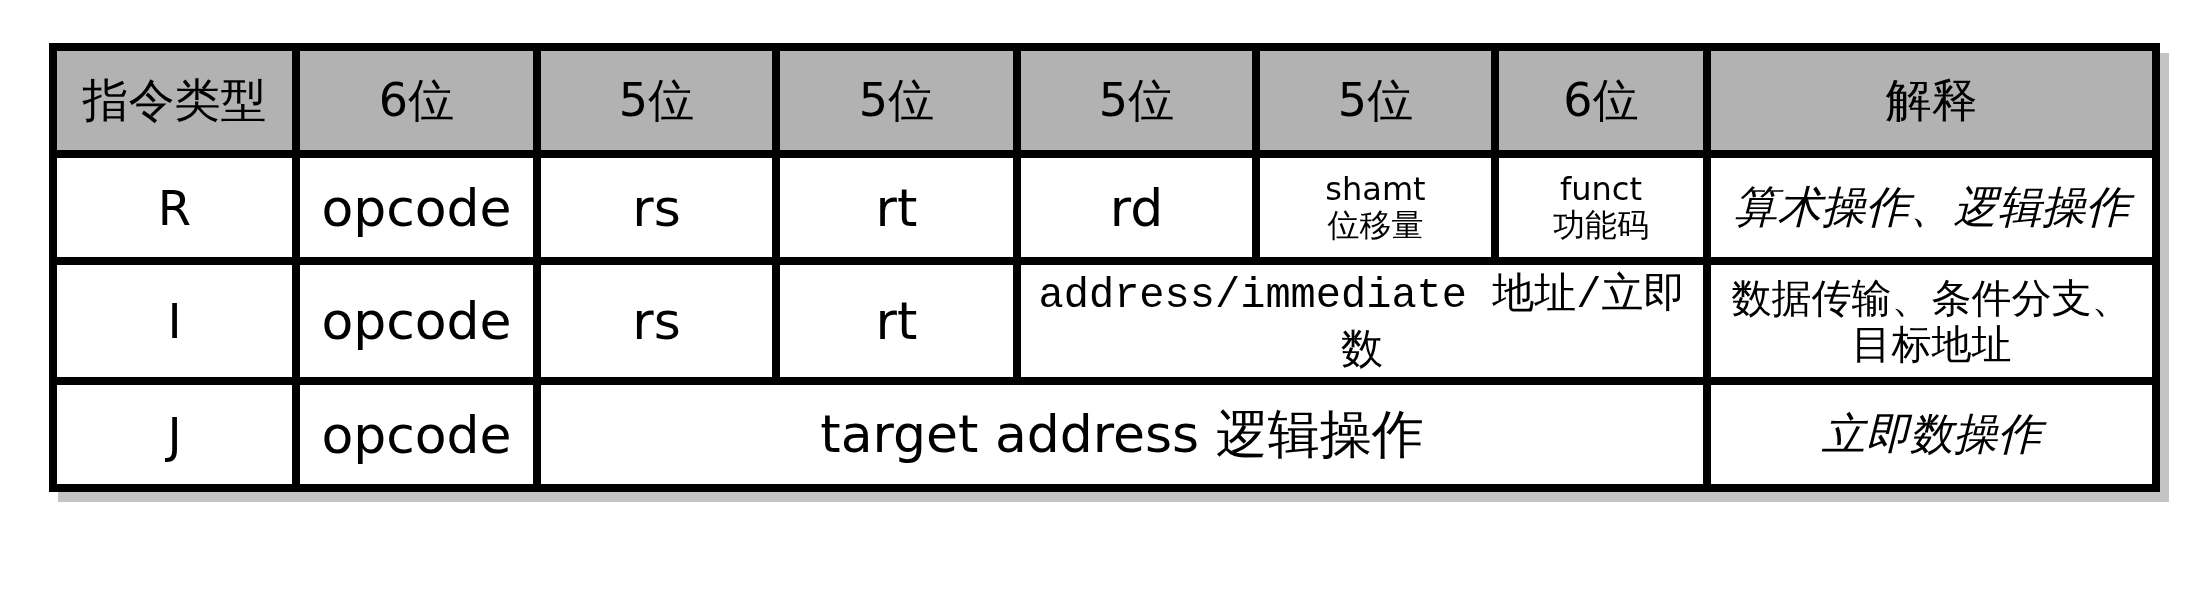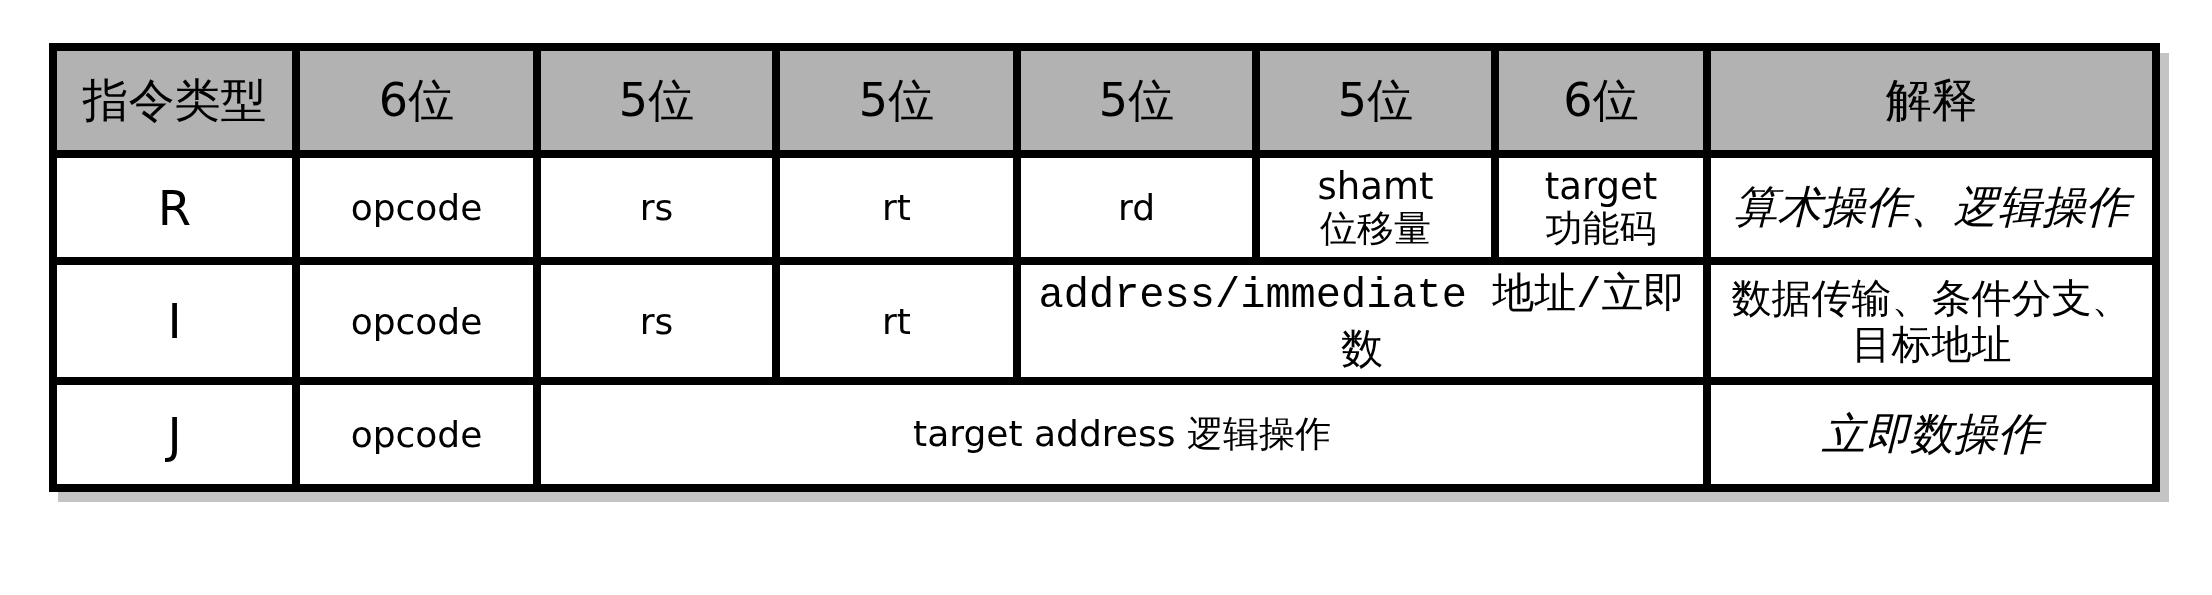--- a/index.html
+++ b/index.html
@@ -33,23 +33,23 @@
     vertical-align: middle;
     padding: 0;
     overflow: hidden;
   }
   tr { height: 107px; }
   th.hdr {
     background: var(--header-bg);
     font-weight: normal;
     font-size: 46px;
   }
-  td { font-size: 36px; }
+  td { font-size: 52px; }
   td.type-cell { font-size: 48px; }
-  td.two-line { font-size: 37px; line-height: 1.12; margin-top: 35px; }
+  td.two-line { font-size: 32px; line-height: 1.12; margin-top: 35px; }
   td.two-line .line { display: block; }
   td.addr-cell { font-size: 42px; font-family: Liberation Mono, monospace; }
   td.desc-cell { font-size: 44px; font-style: italic; }
   td.desc-two { font-size: 40px; line-height: 1.15; }
   td.desc-two .line { display: block; }
 </style>
 </head>
 <body>
 
 <div class="table-wrap">
@@ -80,21 +80,21 @@
         <td class="type-cell">R</td>
         <td>opcode</td>
         <td>rs</td>
         <td>rt</td>
         <td>rd</td>
         <td class="two-line">
           <span class="line">shamt</span>
           <span class="line">位移量</span>
         </td>
         <td class="two-line">
-          <span class="line">target</span>
+          <span class="line">funct</span>
           <span class="line">功能码</span>
         </td>
         <td class="desc-cell">算术操作、逻辑操作</td>
       </tr>
 
       <tr>
         <td class="type-cell">I</td>
         <td>opcode</td>
         <td>rs</td>
         <td>rt</td>

